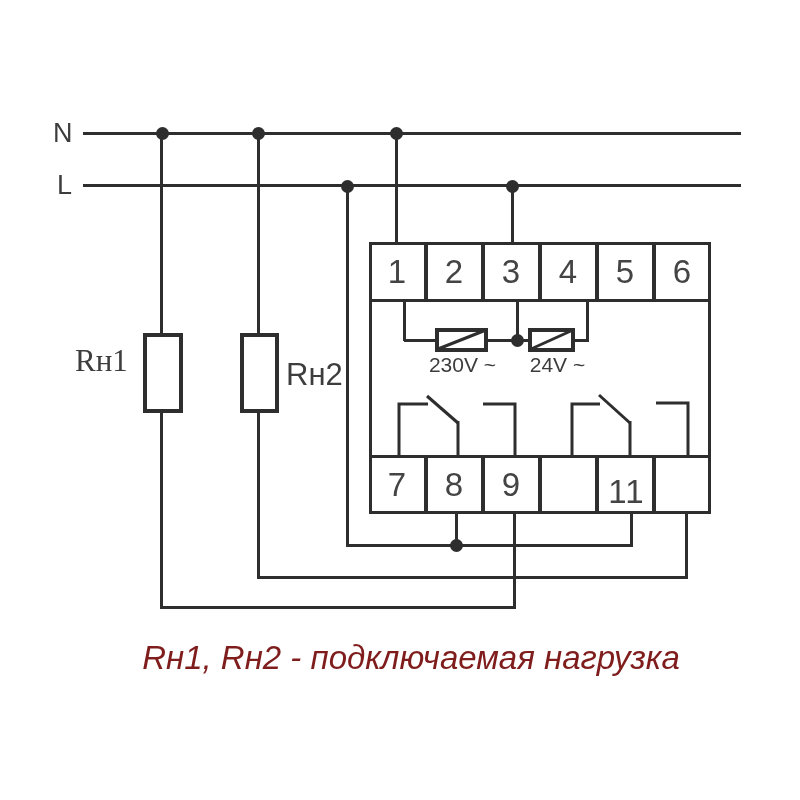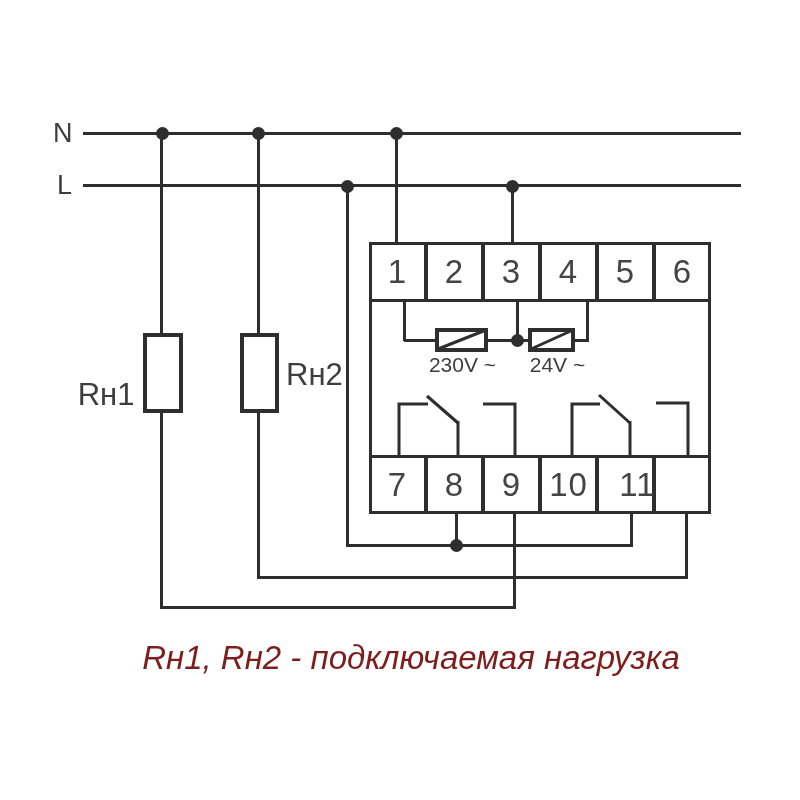--- a/index.html
+++ b/index.html
@@ -43,21 +43,21 @@
   <div class="wire" style="left:257px;top:132px;width:3px;height:203px;"></div>
   <div class="wire" style="left:395px;top:132px;width:3px;height:112px;"></div>
 
   <div class="wire" style="left:346px;top:185px;width:3px;height:362px;"></div>
   <div class="wire" style="left:511px;top:185px;width:3px;height:59px;"></div>
 
   <div class="wire" style="left:160px;top:411px;width:3px;height:198px;"></div>
   <div class="wire" style="left:257px;top:411px;width:3px;height:168px;"></div>
   <div class="whitebox" style="left:143px;top:333px;width:40px;height:80px;"></div>
   <div class="whitebox" style="left:240px;top:333px;width:39px;height:80px;"></div>
-  <div class="lbl load-lbl" style="left:75px;top:377px;width:62px;text-align:center;">Rн1</div>
+  <div class="lbl load-lbl" style="left:75px;top:343px;width:62px;text-align:left;font-family:Liberation Serif, serif;">Rн1</div>
   <div class="lbl load-lbl" style="left:286px;top:357px;">Rн2</div>
 
   <div class="box" style="left:369px;top:299px;width:342px;height:159px;"></div>
 
   <div class="wire" style="left:403px;top:300px;width:3px;height:41px;"></div>
   <div class="wire" style="left:516px;top:300px;width:3px;height:41px;"></div>
   <div class="wire" style="left:586px;top:300px;width:3px;height:41px;"></div>
   <div class="wire" style="left:404px;top:339px;width:185px;height:3px;"></div>
   <div class="whitebox" style="left:435px;top:328px;width:53px;height:24px;"></div>
   <div class="whitebox" style="left:528px;top:328px;width:47px;height:24px;"></div>
@@ -93,22 +93,21 @@
 
   <div class="strip" style="left:369px;top:455px;width:342px;height:59px;">
     <div class="divider" style="left:52px;"></div>
     <div class="divider" style="left:109px;"></div>
     <div class="divider" style="left:166px;"></div>
     <div class="divider" style="left:223px;"></div>
     <div class="divider" style="left:280px;"></div>
     <div class="tcell" style="left:-3px;">7</div>
     <div class="tcell" style="left:54px;">8</div>
     <div class="tcell" style="left:111px;">9</div>
-    <div class="tcell" style="left:168px;">10</div>
-    <div class="tcell" style="left:237px;">11</div>
+    <div class="tcell" style="left:226px;margin-top:7px;">11</div>
   </div>
 
   <div class="wire" style="left:455px;top:512px;width:3px;height:35px;"></div>
   <div class="wire" style="left:513px;top:512px;width:3px;height:97px;"></div>
   <div class="wire" style="left:630px;top:512px;width:3px;height:35px;"></div>
   <div class="wire" style="left:685px;top:512px;width:3px;height:67px;"></div>
   <div class="wire" style="left:347px;top:544px;width:286px;height:3px;"></div>
   <div class="wire" style="left:258px;top:576px;width:430px;height:3px;"></div>
   <div class="wire" style="left:162px;top:606px;width:354px;height:3px;"></div>
 

